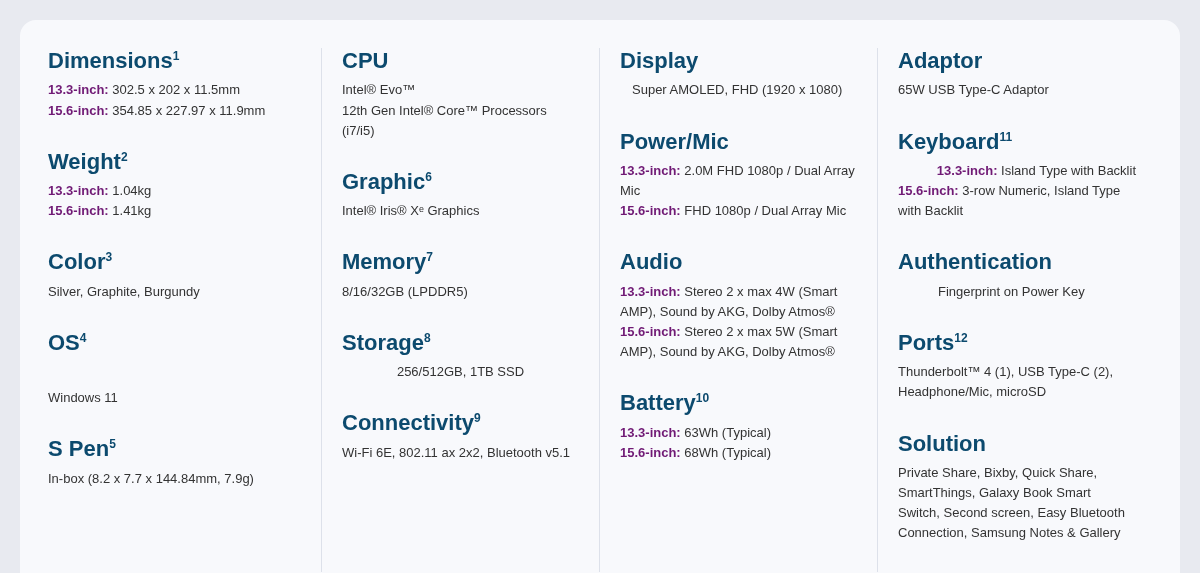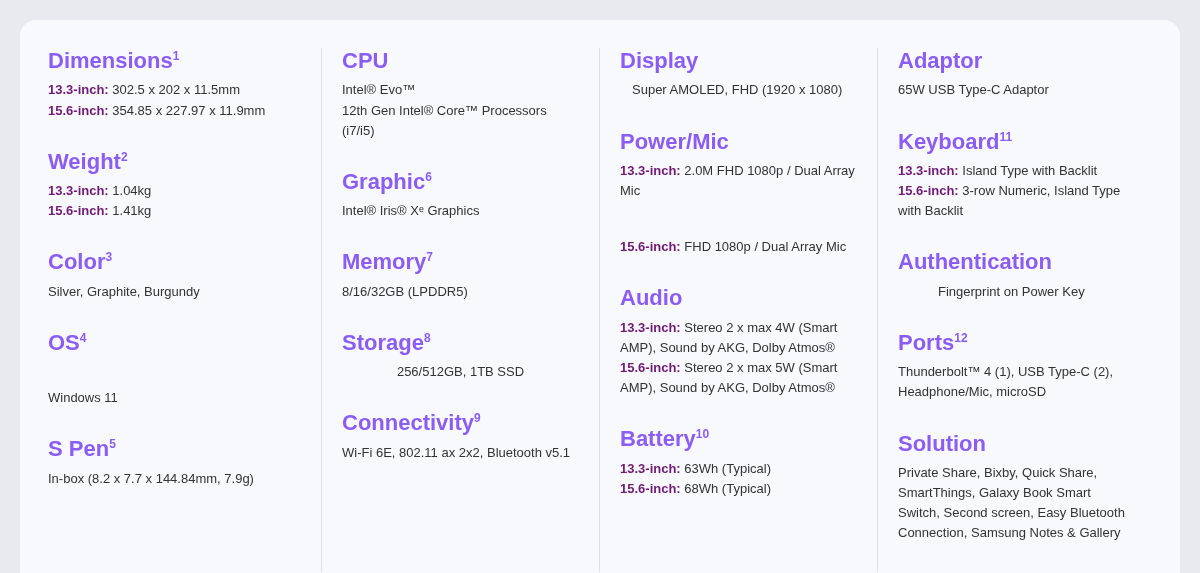--- a/index.html
+++ b/index.html
@@ -27,21 +27,21 @@
       border-right: 1px solid #dde1ea;
     }
     .col:first-child { padding-left: 4px; }
     .col:last-child { border-right: none; }
     .spec-section {
       margin-bottom: 28px;
     }
     .spec-title {
       font-size: 22px;
       font-weight: 700;
-      color: #8b5cf6;
+      color: #0c4a6e;
       margin-bottom: 6px;
       line-height: 1.2;
     }
     .spec-title sup {
       font-size: 12px;
       vertical-align: super;
     }
     .spec-body {
       font-size: 13px;
       color: #333;
@@ -127,21 +127,21 @@
       <div class="spec-section">
         <div class="spec-title">Display</div>
         <div class="spec-body">
           <span style="display: block; margin-left: 12px;">Super AMOLED, FHD (1920 x 1080)</span>
         </div>
       </div>
       <div class="spec-section">
         <div class="spec-title">Power/Mic</div>
         <div class="spec-body">
           <span style="display: block;"><strong>13.3-inch:</strong> 2.0M FHD 1080p / Dual Array Mic</span>
-          <span style="display: block; margin-top: 36px;"><strong>15.6-inch:</strong> FHD 1080p / Dual Array Mic</span>
+          <span style="display: block;"><strong>15.6-inch:</strong> FHD 1080p / Dual Array Mic</span>
         </div>
       </div>
       <div class="spec-section">
         <div class="spec-title">Audio</div>
         <div class="spec-body">
           <span style="display: block;"><strong>13.3-inch:</strong> Stereo 2 x max 4W (Smart AMP), Sound by AKG, Dolby Atmos®</span>
           <span style="display: block;"><strong>15.6-inch:</strong> Stereo 2 x max 5W (Smart AMP), Sound by AKG, Dolby Atmos®</span>
         </div>
       </div>
       <div class="spec-section">
@@ -155,21 +155,21 @@
     <div class="col">
       <div class="spec-section">
         <div class="spec-title">Adaptor</div>
         <div class="spec-body">
           <span style="display: block;">65W USB Type-C Adaptor</span>
         </div>
       </div>
       <div class="spec-section">
         <div class="spec-title">Keyboard<sup>11</sup></div>
         <div class="spec-body">
-          <span style="display: block;"><strong>13.3-inch:</strong> Island Type with Backlit</span>
+          <span style="display: block; text-align: right;"><strong>13.3-inch:</strong> Island Type with Backlit</span>
           <span style="display: block;"><strong>15.6-inch:</strong> 3-row Numeric, Island Type with Backlit</span>
         </div>
       </div>
       <div class="spec-section">
         <div class="spec-title">Authentication</div>
         <div class="spec-body">
           <span style="display: block; margin-left: 40px;">Fingerprint on Power Key</span>
         </div>
       </div>
       <div class="spec-section">

